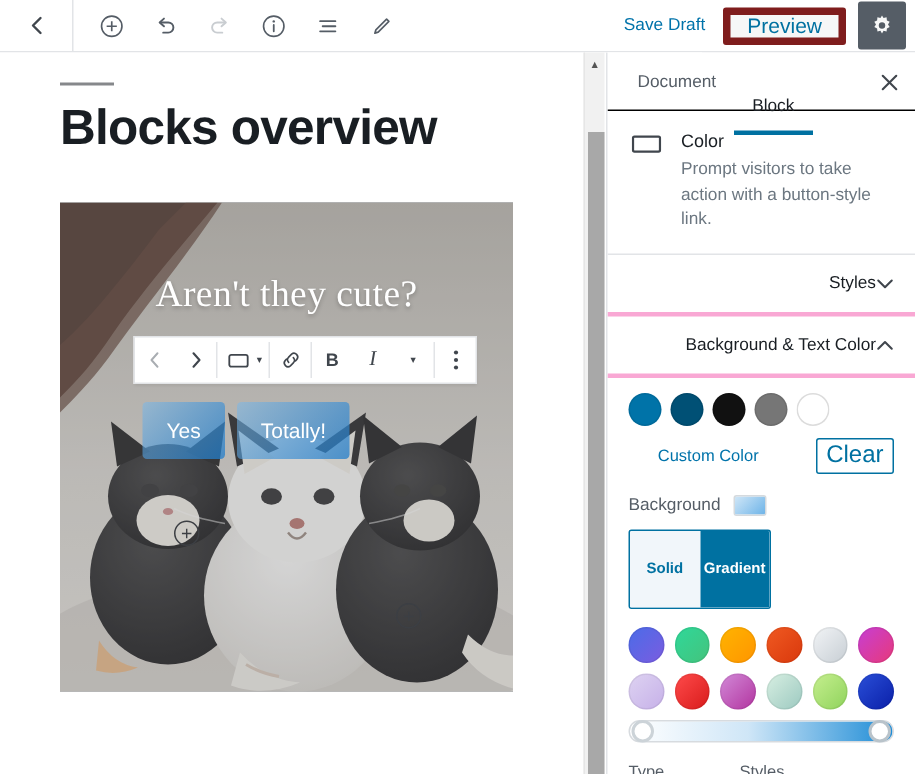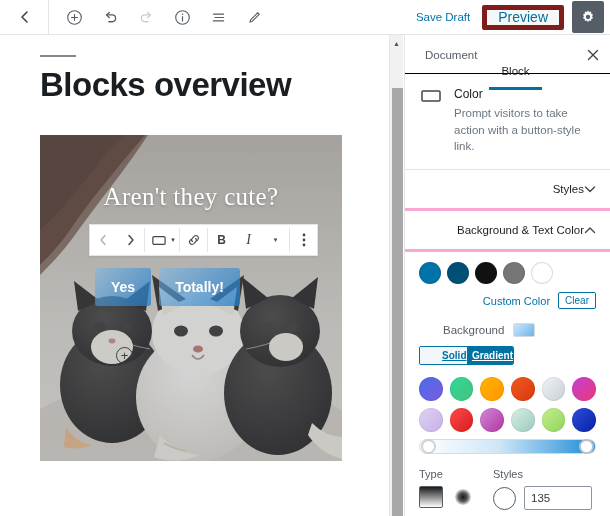--- a/index.html
+++ b/index.html
@@ -91,21 +91,21 @@
   .bt-sep { width:1px; height:24px; background:#e2e4e7; }
   .bt-caret { font-size: 7px; color:#40464d; margin-left:-5px; width:12px;
               display:flex; align-items:center; justify-content:center; cursor:pointer;}
   .bt-bold { font-weight: bold; font-size: 12px; }
   .bt-ital { font-family:"Liberation Serif", serif; font-style: italic; font-size: 14px; }
 
   
   .cover-buttons { position:absolute; top:133px; left:55px; display:flex; gap: 8px; }
   .cover-btn {
     height: 38px; display:flex; align-items:center; justify-content:center;
-    padding: 16px 16px; border-radius: 3px; color:#fff; font-weight: bold; font-size: 14px;
+    padding: 16px 16px; border-radius: 3px; color:#fff; font-weight: normal; font-size: 14px;
     cursor: pointer;
     background: linear-gradient(135deg, rgba(125,185,232,0.55) 0%, rgba(32,124,202,0.75) 100%);
   }
 
   .appender {
     position: absolute; width: 17px; height: 17px; border-radius: 50%;
     border: 1.4px solid #3c3f44; color: #3c3f44;
     display:flex; align-items:center; justify-content:center;
     font-size: 13px; line-height: 1; cursor: pointer; background: transparent;
   }
@@ -172,38 +172,37 @@
     box-shadow: inset 0 0 0 1px rgba(0,0,0,0.08);
   }
   .swatch.white { box-shadow: inset 0 0 0 1px #dcdcdc; }
 
   .actions-row { display:flex; align-items:center; justify-content:flex-end;
                  gap: 8px; margin-top: 4px; }
   .custom-color {
     color:#0073aa; font-size: 11px; cursor:pointer;
   }
   .clear-btn {
-    border:1px solid #0071a1; color:#0071a1; background:#fff; font-size: 10px;
-    border-radius: 2px; padding: 2px 6px; cursor:pointer;
+    border:1px solid #0071a1; color:#0071a1; background:#fff; font-size: 16px;
+    border-radius: 2px; padding: 2px 6px; cursor:pointer;margin-left:30px;
   }
 
   .bg-row { display:flex; align-items:center; gap: 9px; margin-top: 14px; }
-  .bg-label { font-size: 11.5px; color:#555d66;margin-left:24px; }
+  .bg-label { font-size: 11.5px; color:#555d66; }
   .bg-preview {
     width: 22px; height: 14px; border-radius: 2px;
     background: linear-gradient(135deg,#cfe6f7 0%, #6eb4e8 100%);
     border: 1px solid #d5dade;
   }
 
   .seg { display:flex; margin-top: 9px; border:1px solid #0071a1; border-radius:2px;
          overflow:hidden; width: 95px; }
   .seg-item {
-    flex:1; text-align:right; font-size: 10px; padding: 3px 0; cursor:pointer;
+    flex:1; text-align:center; font-size: 10px; padding: 20px 0; cursor:pointer;
     font-weight: bold;
-    text-decoration: underline;
   }
   .seg-item.off { background:#f1f6fa; color:#0071a1; }
   .seg-item.on  { background:#0071a1; color:#fff; }
 
   .grad-grid { margin-top: 12px; }
   .grad-row { display:flex; gap: 7px; margin-bottom: 7px; }
   .grad-sw {
     width: 24px; height: 24px; border-radius: 50%; cursor:pointer;
     box-shadow: inset 0 0 0 1px rgba(0,0,0,0.06);
   }

